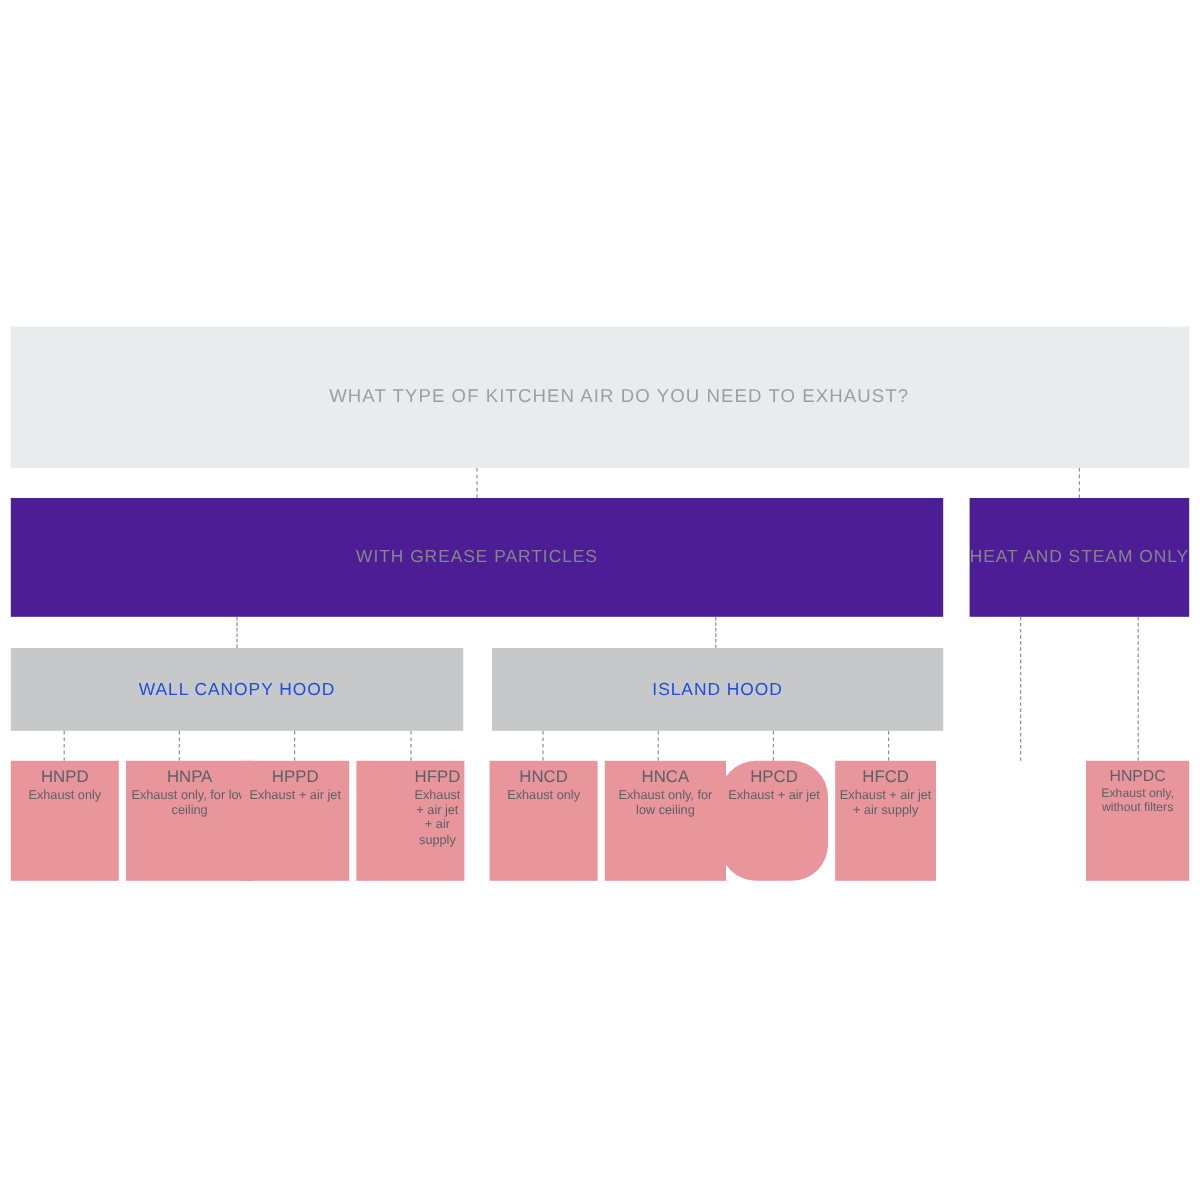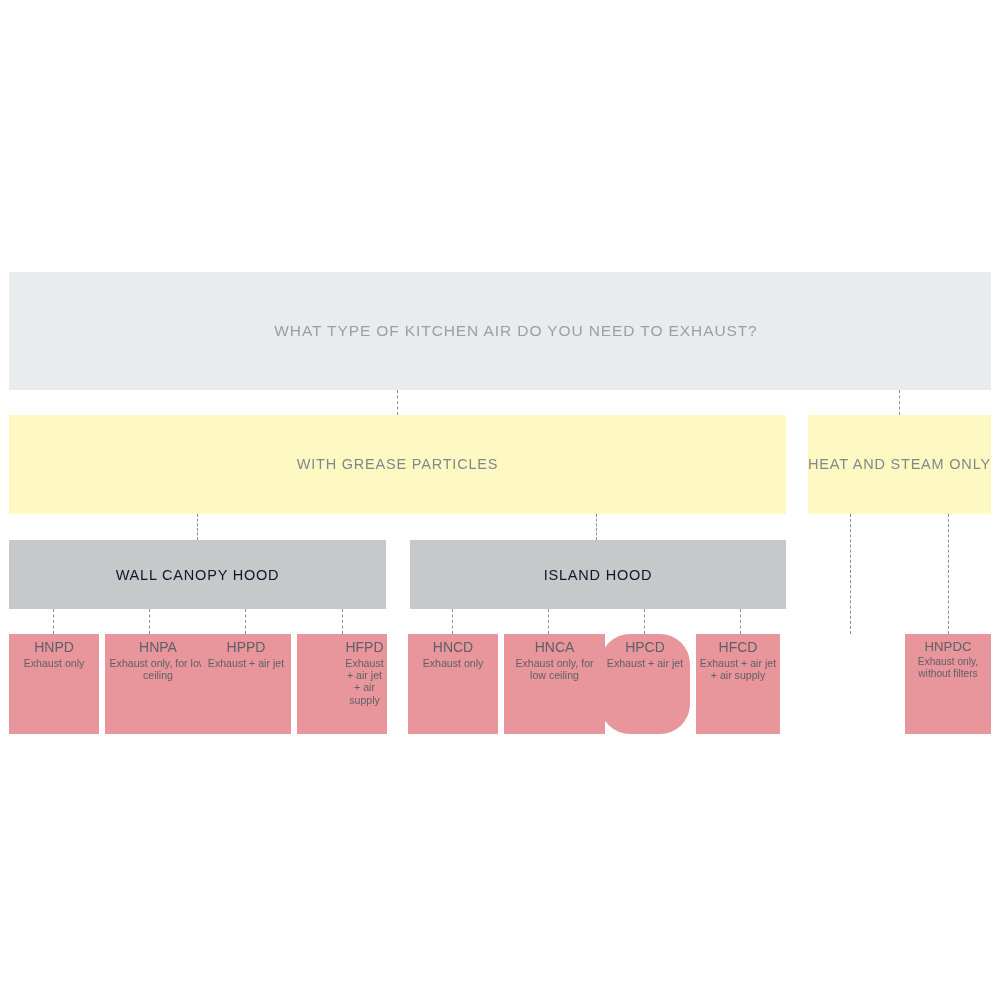--- a/index.html
+++ b/index.html
@@ -41,21 +41,21 @@
   .tier1 .label {
     color: #9b9fa3;
     font-size: 15.5px;
     letter-spacing: 0.9px;
     font-weight: 400;
     margin-left: 32px;
   }
 
   
   .tier2 {
-    background: #fef9c3;
+    background: #4c1d95;
     top: 415px;
     height: 99px;
   }
   .tier2.grease { left: 9px;   width: 777px; }
   .tier2.heat   { left: 808px; width: 183px; }
   .tier2 .label {
     color: #83878c;
     font-size: 14.5px;
     letter-spacing: 0.8px;
     line-height: 1.35;
@@ -63,21 +63,21 @@
 
   
   .tier3 {
     background: #c6c8ca;
     top: 540px;
     height: 69px;
   }
   .tier3.wall   { left: 9px;   width: 377px; }
   .tier3.island { left: 410px; width: 376px; }
   .tier3 .label {
-    color: #0f172a;
+    color: #1d4ed8;
     font-size: 14.5px;
     letter-spacing: 0.8px;
   }
 
   
   .leaf {
     background: #e9959c;
     top: 634px;
     height: 100px;
     flex-direction: column;

